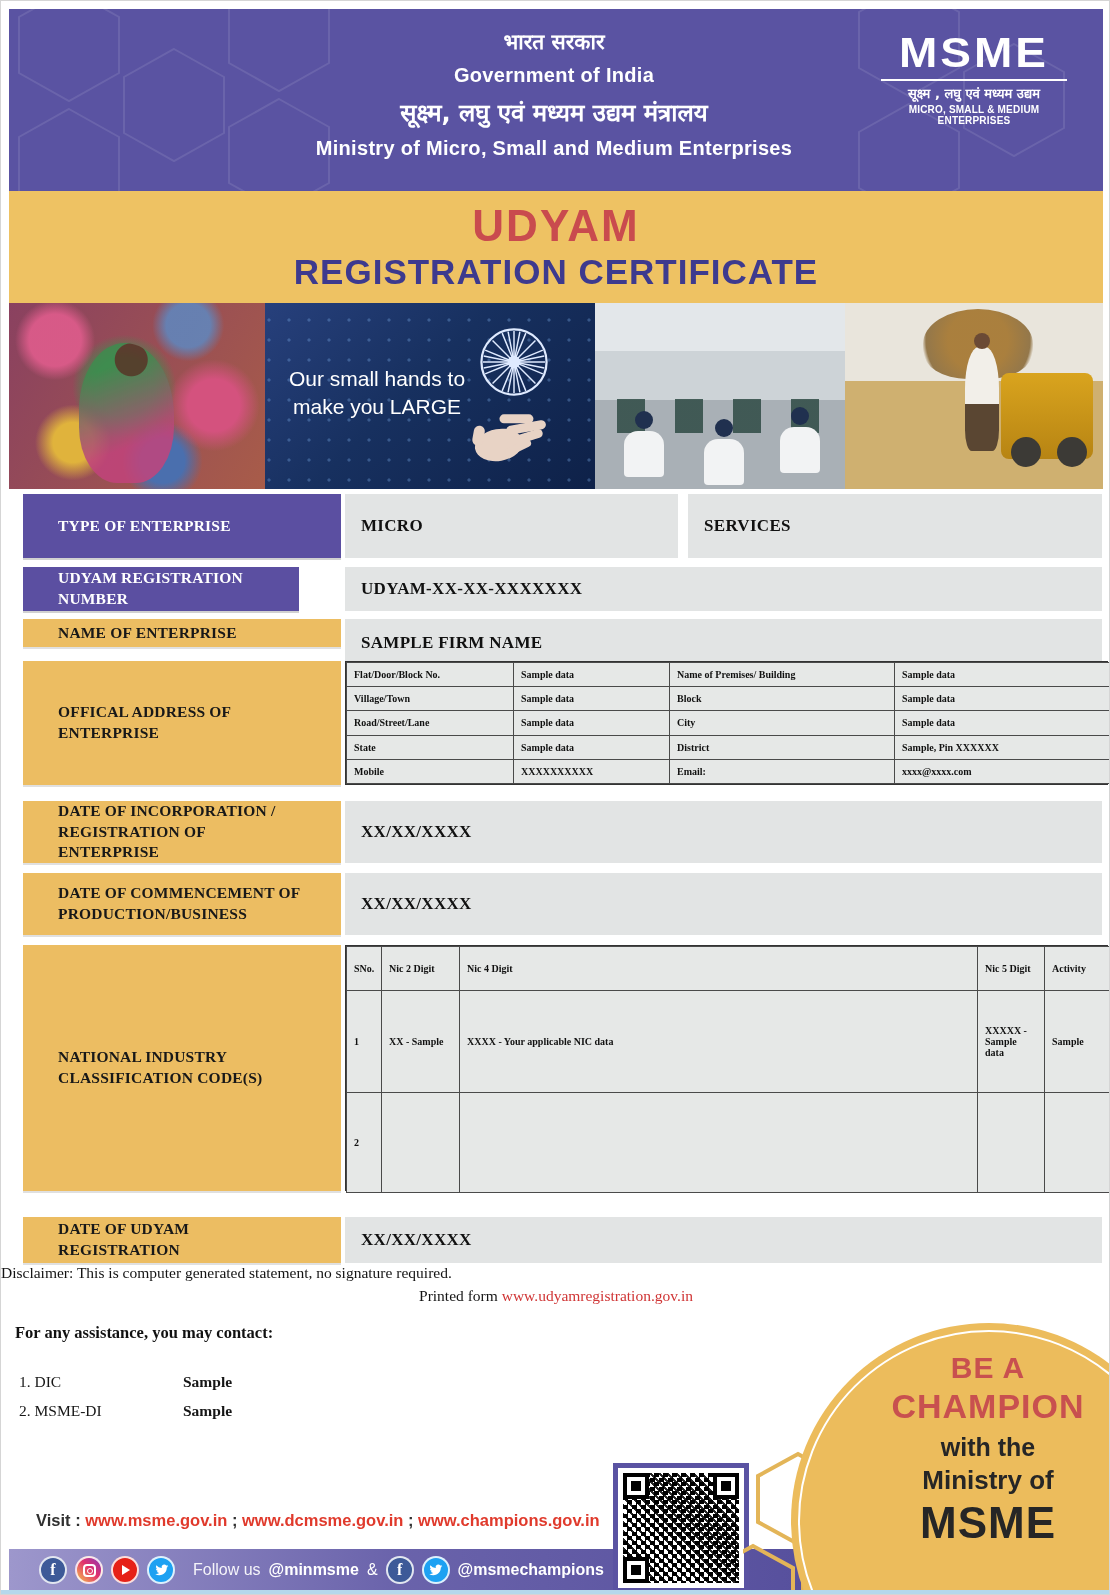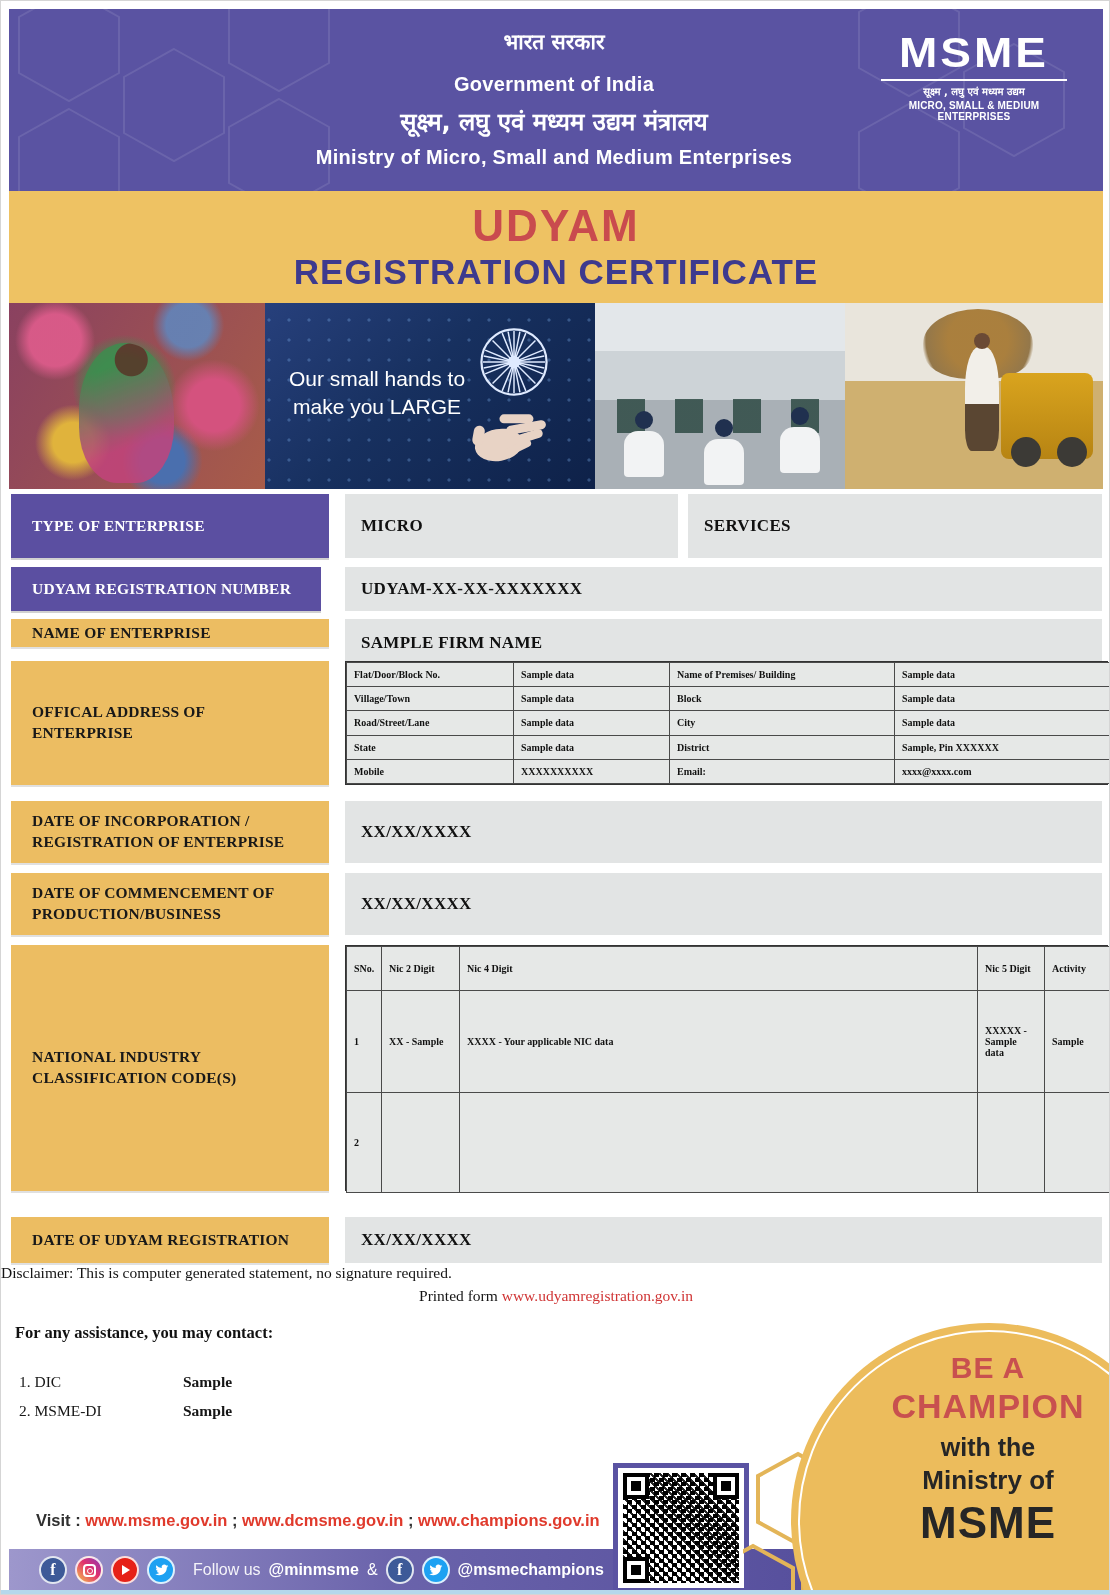--- a/index.html
+++ b/index.html
@@ -10,28 +10,28 @@
     font-family:"Liberation Serif","DejaVu Serif",serif;
   }
 
   
   .hdr { position:absolute; left:8px; top:8px; width:1094px; height:182px; background:#5a53a2; overflow:hidden; }
   .hdr svg.hexbg { position:absolute; inset:0; }
   .emblem { position:absolute; left:38px; top:12px; width:110px; height:160px; text-align:center; color:#fff; }
   .emblem-caption { font-family:"DejaVu Sans",sans-serif; font-size:9px; color:#efeffd; margin-top:-2px; }
   .hdr-center { position:absolute; left:225px; top:18px; width:640px; text-align:center; color:#ffffff; }
   .hdr-hi1 { font-family:"DejaVu Sans",sans-serif; font-size:21px; font-weight:700; }
-  .hdr-en1 { font-family:"Liberation Sans","DejaVu Sans",sans-serif; font-size:20px; font-weight:700; margin-top:18px; letter-spacing:.3px; }
+  .hdr-en1 { font-family:"Liberation Sans","DejaVu Sans",sans-serif; font-size:20px; font-weight:700; margin-top:9px; letter-spacing:.3px; }
   .hdr-hi2 { font-family:"DejaVu Sans",sans-serif; font-size:24px; font-weight:700; margin-top:8px; }
   .hdr-en2 { font-family:"Liberation Sans","DejaVu Sans",sans-serif; font-size:20px; font-weight:700; margin-top:9px; letter-spacing:.3px; }
   .msme-logo { position:absolute; right:34px; top:20px; width:190px; text-align:center; color:#fff; }
   .logo-word { font-family:"Liberation Sans","DejaVu Sans",sans-serif; font-weight:900; font-size:46px; line-height:1;
                letter-spacing:3px; transform:scaleY(.92); }
   .logo-rule { height:2px; background:#fff; margin:4px 2px 3px; }
-  .logo-hi { font-family:"DejaVu Sans",sans-serif; font-size:10px; font-weight:700; }
+  .logo-hi { font-family:"DejaVu Sans",sans-serif; font-size:13px; font-weight:700; }
   .logo-en { font-family:"Liberation Sans","DejaVu Sans",sans-serif; font-size:10px; font-weight:700; margin-top:2px; letter-spacing:.2px; }
 
   
   .gold-banner { position:absolute; left:8px; top:190px; width:1094px; height:112px; background:#eec263; text-align:center; }
   .gb-t1 { font-family:"Liberation Sans","DejaVu Sans",sans-serif; font-weight:800; font-size:44px; letter-spacing:2px; color:#c94b4e; padding-top:10px; }
   .gb-t2 { font-family:"Liberation Sans","DejaVu Sans",sans-serif; font-weight:800; font-size:35px; letter-spacing:1px; color:#3d3a8e; margin-top:1px; }
 
   
   .photo { position:absolute; left:8px; top:302px; width:1094px; height:186px; display:flex; overflow:hidden; }
   .ph { position:relative; height:100%; }
@@ -66,22 +66,22 @@
   .hay { position:absolute; left:78px; top:6px; width:110px; height:70px; border-radius:50% 50% 40% 40%;
     background:radial-gradient(circle at 50% 45%, #a3742c 0 30px, #8a6b3a 52px, transparent 56px); opacity:.9; }
   .machine { position:absolute; right:10px; top:70px; width:92px; height:86px; background:linear-gradient(#d9a41e,#b78413); border-radius:8px; }
   .machine::after { content:""; position:absolute; left:10px; bottom:-8px; width:30px; height:30px; border-radius:50%;
     background:#3c3a36; box-shadow:46px 0 0 #3c3a36; }
   .farmer { position:absolute; left:120px; top:44px; width:34px; height:104px; border-radius:40% 40% 20% 20%;
     background:linear-gradient(#f2efe9 0 55%, #5a4632 55% 100%); }
   .farmer::before { content:""; position:absolute; left:9px; top:-14px; width:16px; height:16px; border-radius:50%; background:#6b4a35; }
 
   
-  .lbl { position:absolute; display:flex; align-items:center; padding:6px 21px;
-    font-weight:700; font-size:15.5px; line-height:1.35; letter-spacing:.2px; }
+  .lbl { position:absolute; display:flex; align-items:center; padding:6px 35px;
+    font-weight:700; font-size:15.5px; line-height:1.35; letter-spacing:.2px;margin-left:12px; }
   .lbl.purple { background:#5b4fa1; color:#ffffff; box-shadow:0 2px 0 rgba(0,0,0,.18); }
   .lbl.gold { background:#ecbd62; color:#181818; box-shadow:0 2px 0 rgba(0,0,0,.12); }
   .val { position:absolute; display:flex; align-items:center; padding:6px 16px;
     background:#e2e4e4; color:#111; font-weight:700; font-size:17px; letter-spacing:.3px; }
 
   
   table.dt { border-collapse:collapse; width:100%; height:100%; table-layout:fixed;
     font-size:10px; font-weight:700; color:#111; }
   table.dt td, table.dt th { border:1px solid #4a4a4a; background:#e6e8e7; padding:2px 7px; text-align:left; vertical-align:middle; }
   .addr-wrap { position:absolute; left:344px; top:660px; width:763px; height:124px; border:1px solid #333; }
@@ -228,21 +228,21 @@
       <div class="hay"></div>
       <div class="machine"></div>
       <div class="farmer"></div>
     </div>
   </div>
 
   <div class="lbl purple" style="left:10px;top:493px;width:318px;height:64px;">TYPE OF ENTERPRISE</div>
   <div class="val" style="left:344px;top:493px;width:333px;height:64px;">MICRO</div>
   <div class="val" style="left:687px;top:493px;width:414px;height:64px;">SERVICES</div>
 
-  <div class="lbl purple" style="left:10px;top:566px;width:310px;height:44px;">UDYAM REGISTRATION NUMBER</div>
+  <div class="lbl purple" style="left:10px;top:566px;width:276px;height:44px;">UDYAM REGISTRATION NUMBER</div>
   <div class="val" style="left:344px;top:566px;width:757px;height:44px;">UDYAM-XX-XX-XXXXXXX</div>
 
   <div class="lbl gold" style="left:10px;top:618px;width:318px;height:28px;">NAME OF ENTERPRISE</div>
   <div class="val" style="left:344px;top:618px;width:757px;height:48px;">SAMPLE FIRM NAME</div>
 
   <div class="lbl gold" style="left:10px;top:660px;width:318px;height:124px;">OFFICAL ADDRESS OF ENTERPRISE</div>
   <div class="addr-wrap">
     <table class="dt">
       <colgroup>
           <col style="width:167px">

